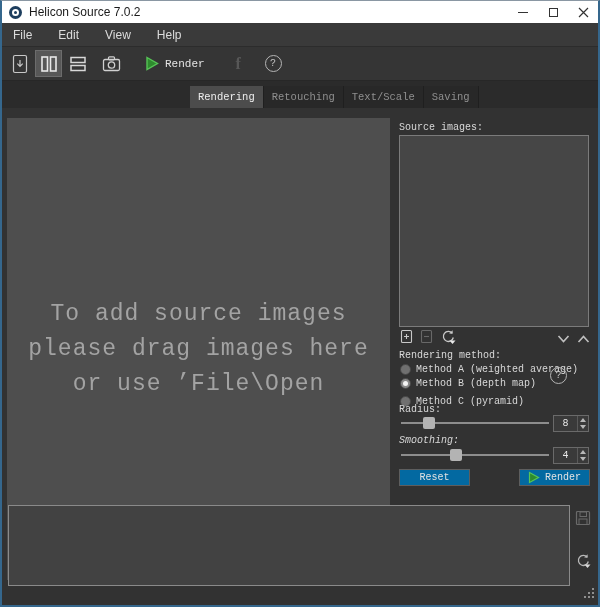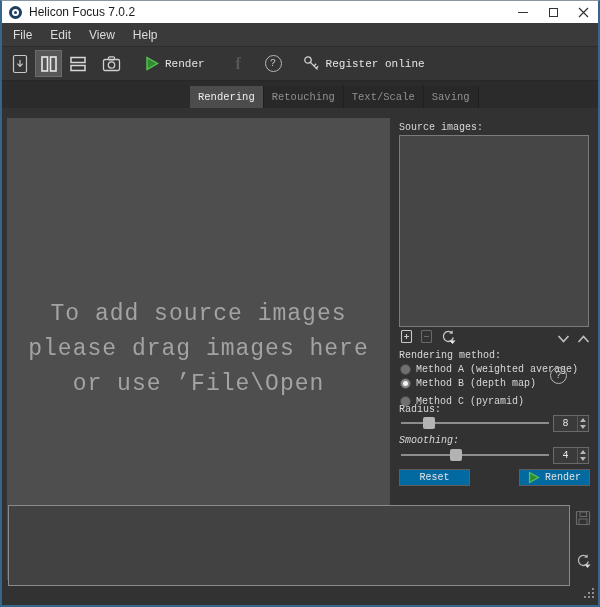--- a/index.html
+++ b/index.html
@@ -20,21 +20,21 @@
   .logo .dot { width:3px; height:3px; border-radius:50%; background:#1d3e5e; }
   .title-text { font-family:"Liberation Sans", sans-serif; font-size:12px;
     color:#1a1a1a; margin-left:7px; }
   .win-controls { margin-left:auto; display:flex; height:100%; }
   .win-btn { width:30px; height:100%; display:flex; align-items:center; justify-content:center; }
   .min-glyph { width:10px; height:0; border-top:1px solid #333; display:block; }
   .max-glyph { width:9px; height:9px; border:1px solid #333; display:block; }
   
   .menubar { position:absolute; left:0; top:22px; width:100%; height:23px;
     background:#3a3a3a; display:flex; align-items:center; padding-left:2px;
-    font-family:"Liberation Sans", sans-serif; font-size:12px; color:#dcdcdc; }
+    font-family:"Liberation Sans", sans-serif; font-size:12px; color:#dcdcdc;gap:8px; }
   .menu-item { padding:3px 9px; cursor:default; }
   
   .toolbar { position:absolute; left:0; top:45px; width:100%; height:34px;
     background:#353535; border-top:1px solid #2c2c2c; display:flex;
     align-items:center; padding-left:4px; color:#e4e4e4; }
   .tool-btn { width:27px; height:27px; display:flex; align-items:center;
     justify-content:center; margin-right:2px; border:1px solid transparent; }
   .tool-btn.selected { background:#575757; border:1px solid #6c6c6c; }
   .tool-label-btn { display:flex; align-items:center; gap:6px; font-size:11px;
     padding:0 6px; height:27px; }
@@ -100,21 +100,21 @@
 <body>
 
 <div class="window">
 
   <div class="titlebar">
     <span class="logo">
       <span class="ring">
           <span class="dot"></span>
         </span>
     </span>
-    <span class="title-text">Helicon Focus 7.0.2</span>
+    <span class="title-text">Helicon Source 7.0.2</span>
     <span class="win-controls">
       <span class="win-btn">
           <span class="min-glyph"></span>
         </span>
       <span class="win-btn">
           <span class="max-glyph"></span>
         </span>
       <span class="win-btn">
         <svg width="11" height="11" viewBox="0 0 11 11">
           <path d="M1 1 L10 10 M10 1 L1 10" stroke="#333" stroke-width="1.2"></path>
@@ -160,27 +160,20 @@
       <svg width="14" height="15" viewBox="0 0 14 15">
         <polygon points="2,1.5 12.5,7.5 2,13.5" fill="#2e8b2e" stroke="#57c457" stroke-width="1.4"></polygon>
       </svg>
       <span>Render</span>
     </span>
     <span class="tool-btn dim" style="margin-left:14px;">
       <span class="fb-glyph">f</span>
     </span>
     <span class="tool-btn" style="margin-left:6px;">
       <span class="help-circle">?</span>
-    </span>
-    <span class="tool-label-btn" style="margin-left:8px;">
-      <svg width="17" height="17" viewBox="0 0 17 17">
-        <circle cx="5" cy="5" r="3.2" fill="none" stroke="#d0d0d0" stroke-width="1.3"></circle>
-        <path d="M7.4 7.4 L14.5 14.5 M11 11 l2.2 -2.2 M13.2 13.2 l2 -2" fill="none" stroke="#d0d0d0" stroke-width="1.3"></path>
-      </svg>
-      <span>Register online</span>
     </span>
   </div>
 
   <div class="tabstrip">
     <div class="tabs">
       <div class="tab active">Rendering</div>
       <div class="tab">Retouching</div>
       <div class="tab">Text/Scale</div>
       <div class="tab">Saving</div>
     </div>

